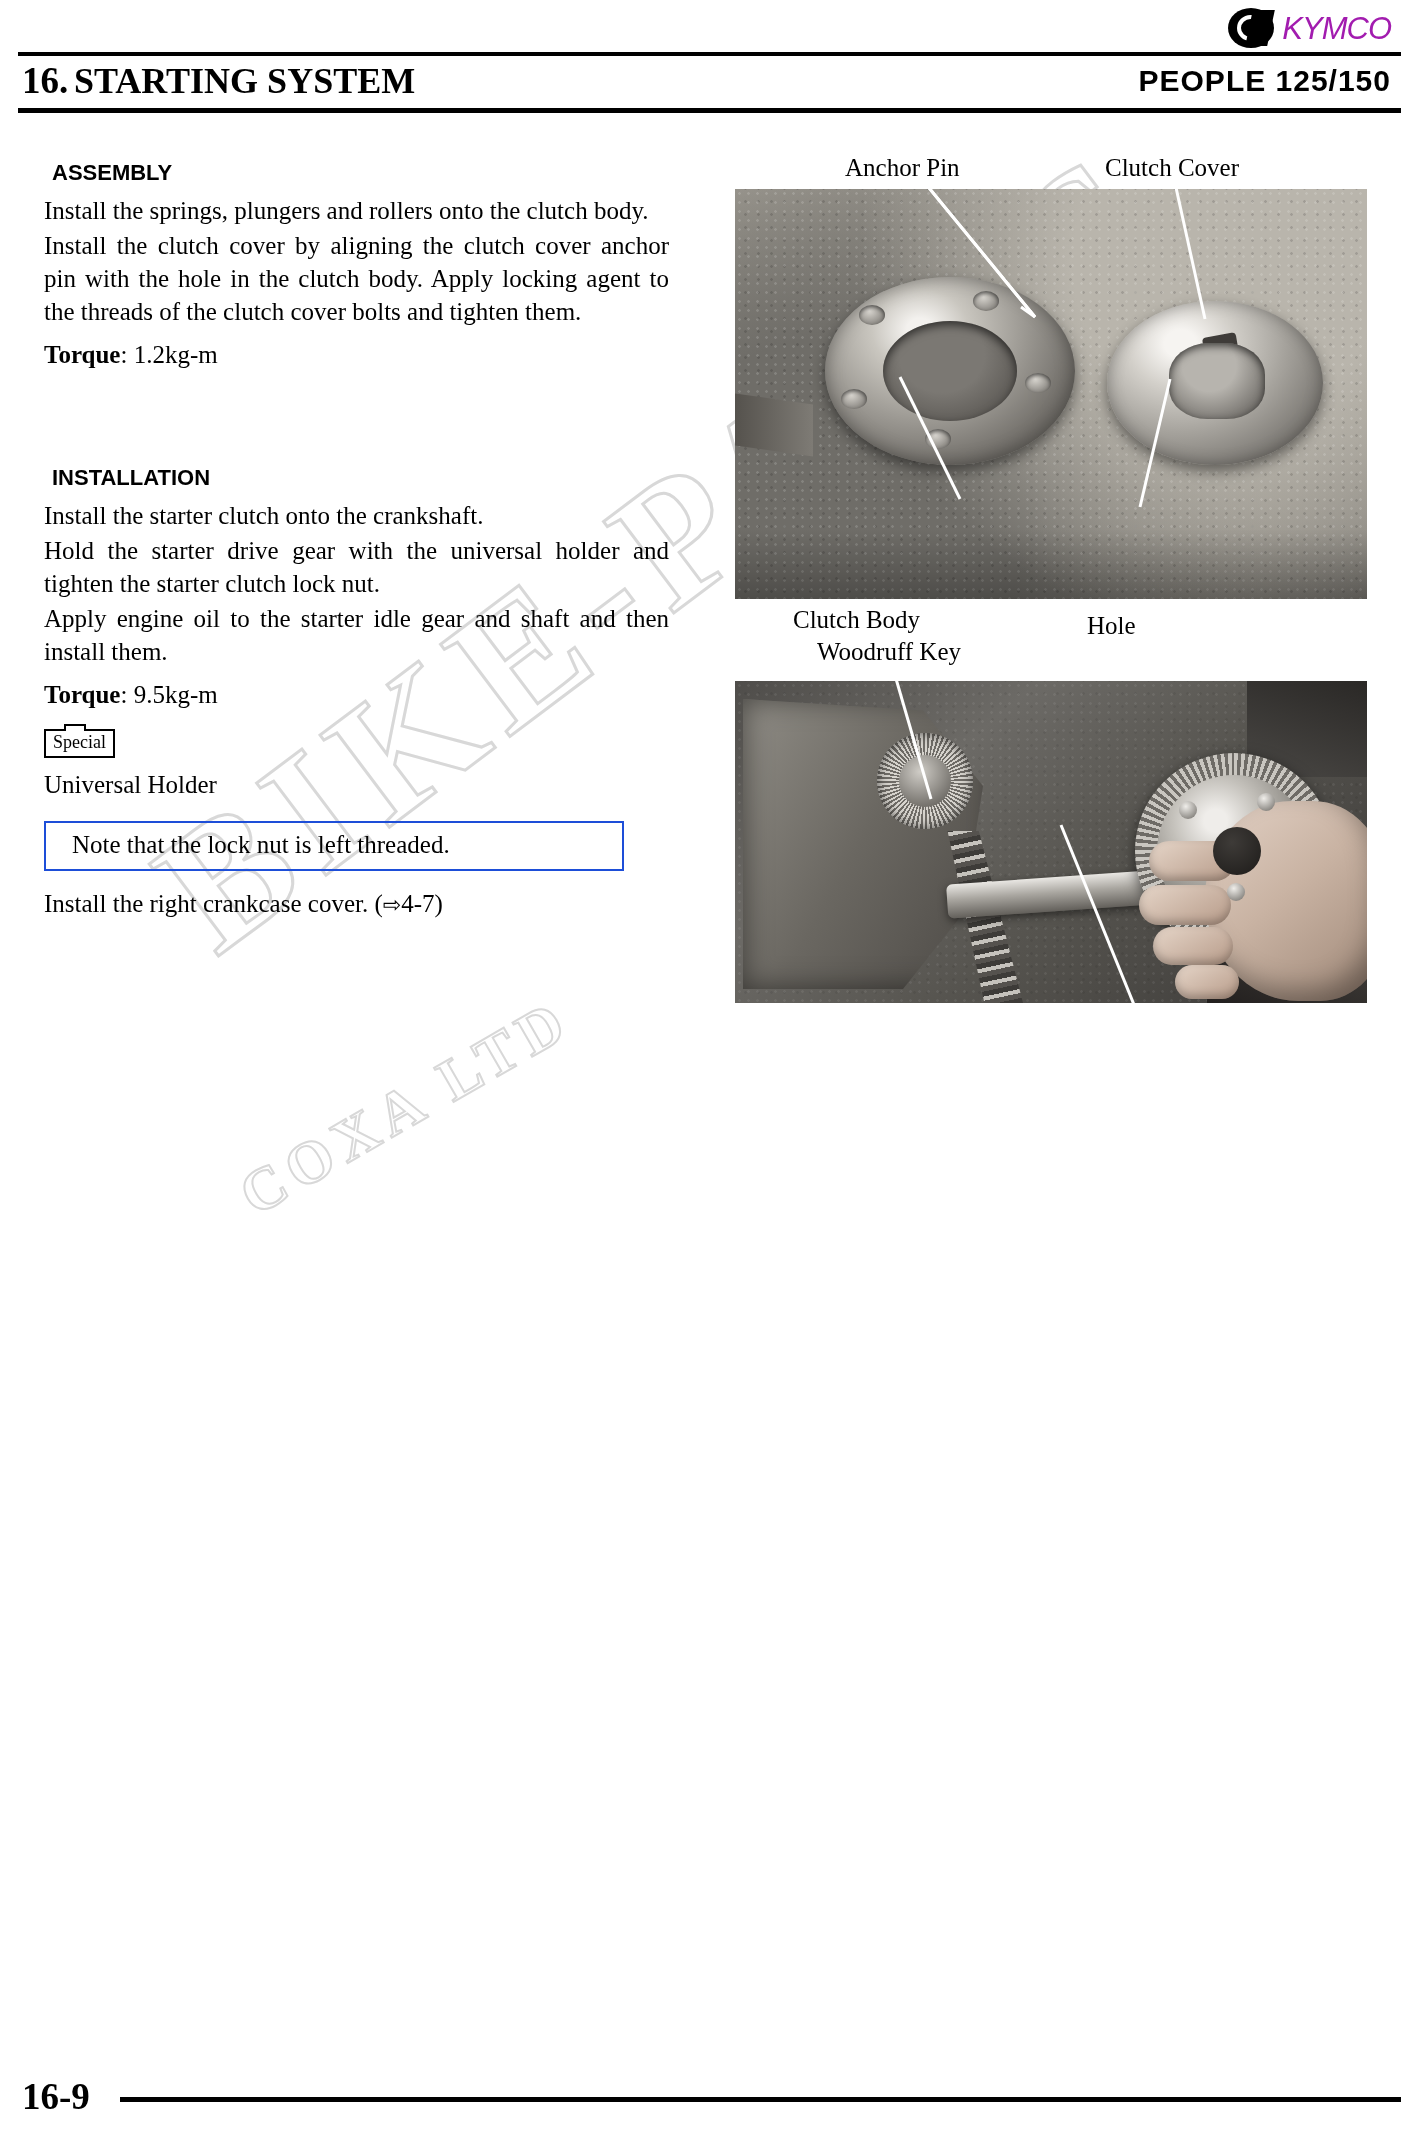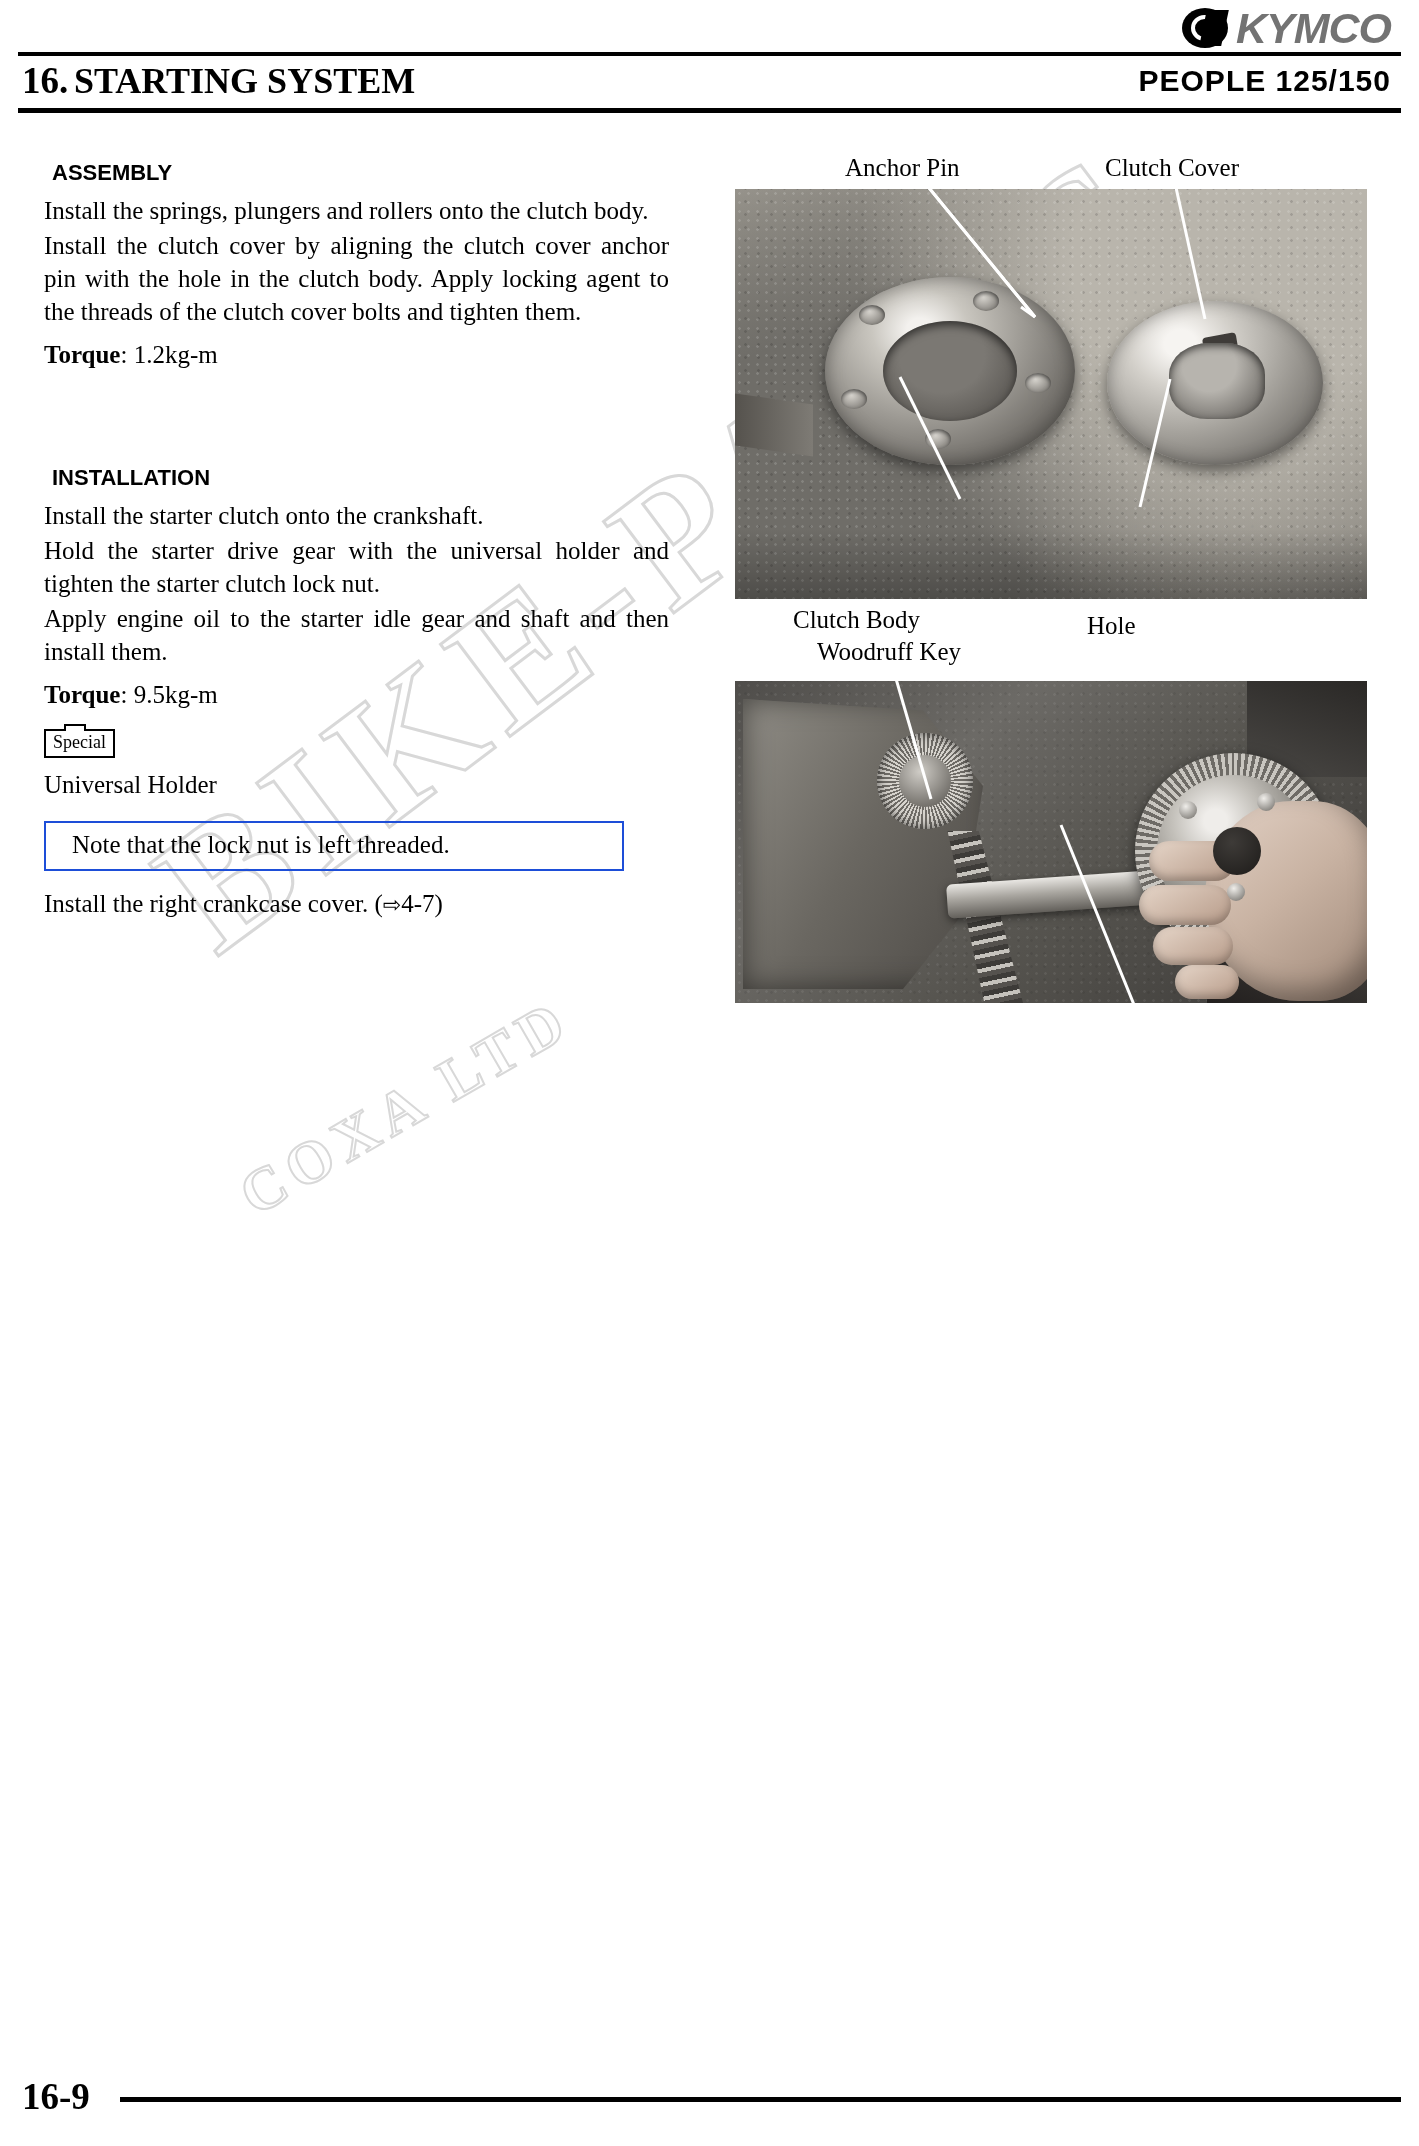--- a/index.html
+++ b/index.html
@@ -55,26 +55,26 @@
   .kymco-mark::after {
     content: "";
     position: absolute;
     left: 21px; top: 2px;
     width: 22px; height: 36px;
     background: #000;
     transform: skewX(-12deg);
   }
   .kymco-word {
     font-family: "Liberation Sans", sans-serif;
-    font-weight: bold;
+    font-weight: normal;
     font-style: italic;
-    font-size: 43px;
+    font-size: 31px;
     letter-spacing: -1px;
     line-height: 1;
-    color: #737373;
+    color: #a21caf;
   }
   .header-rule-top {
     position: absolute;
     left: 18px;
     top: 52px;
     width: 1383px;
     height: 4px;
     background: #000;
   }
   .header-rule-bottom {

